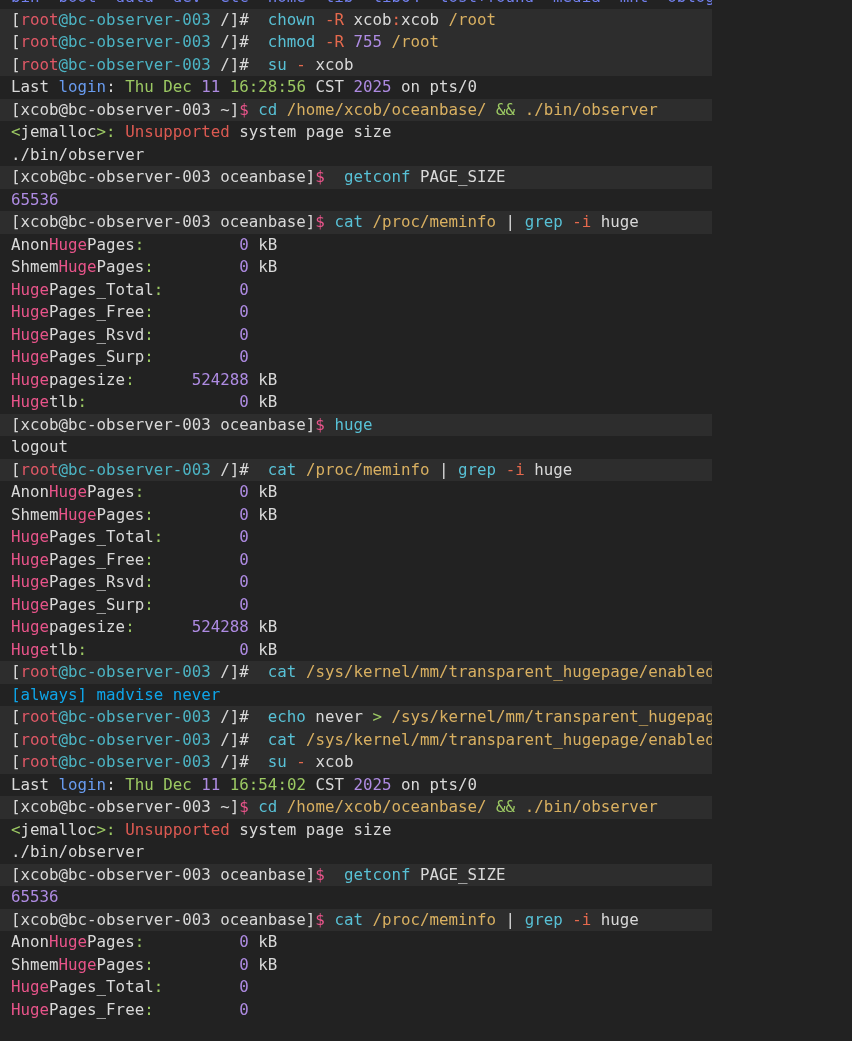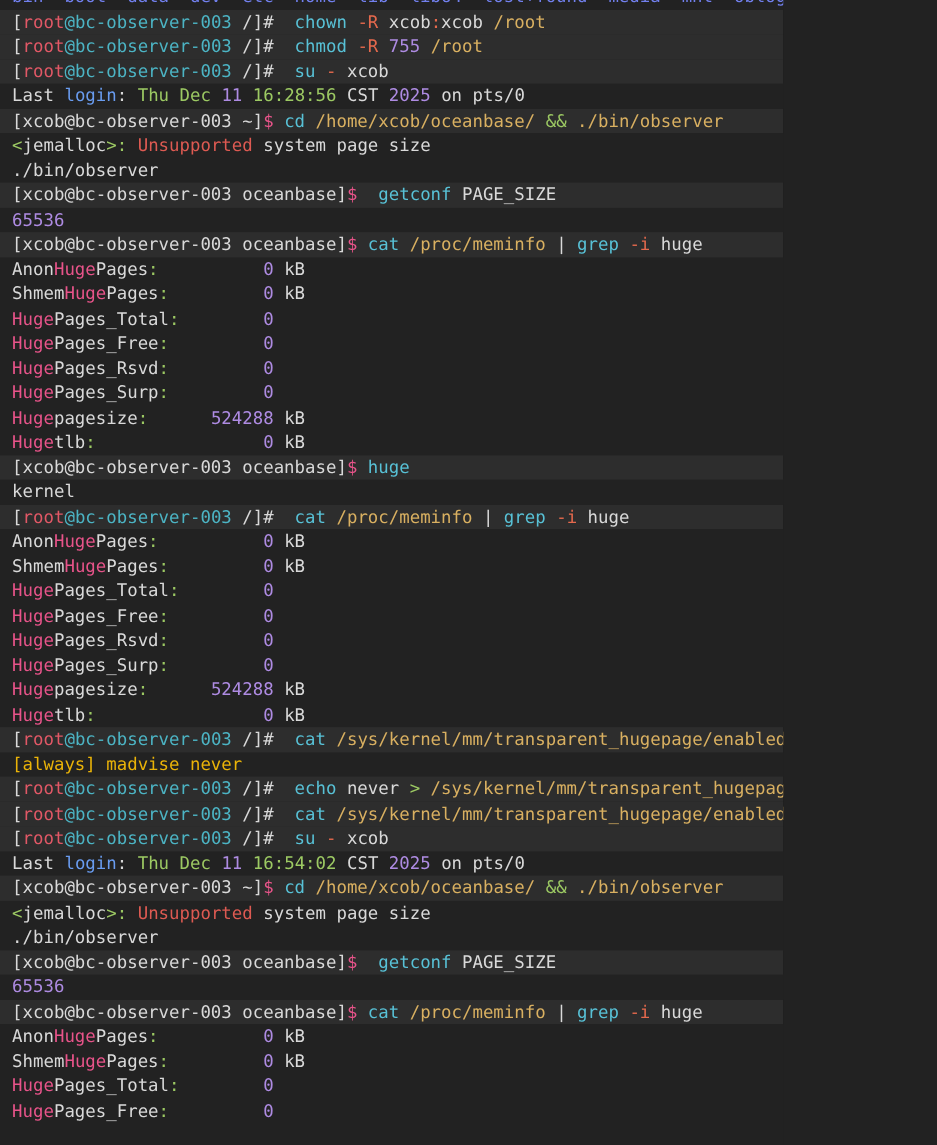--- a/index.html
+++ b/index.html
@@ -49,32 +49,32 @@
       <div class="line band"><span style="color: rgb(217, 217, 217);">[xcob@bc-observer-003 oceanbase]</span><span style="color: rgb(232, 84, 138);">$</span><span style="color: rgb(217, 217, 217);"> </span><span style="color: rgb(88, 193, 214);">cat</span><span style="color: rgb(217, 217, 217);"> </span><span style="color: rgb(217, 176, 97);">/proc/meminfo</span><span style="color: rgb(217, 217, 217);"> | </span><span style="color: rgb(88, 193, 214);">grep</span><span style="color: rgb(217, 217, 217);"> </span><span style="color: rgb(229, 105, 77);">-i</span><span style="color: rgb(217, 217, 217);"> huge</span></div>
       <div class="line"><span style="color: rgb(217, 217, 217);">Anon</span><span style="color: rgb(232, 84, 138);">Huge</span><span style="color: rgb(217, 217, 217);">Pages</span><span style="color: rgb(156, 201, 99);">:</span><span style="color: rgb(217, 217, 217);">          </span><span style="color: rgb(174, 139, 226);">0</span><span style="color: rgb(217, 217, 217);"> kB</span></div>
       <div class="line"><span style="color: rgb(217, 217, 217);">Shmem</span><span style="color: rgb(232, 84, 138);">Huge</span><span style="color: rgb(217, 217, 217);">Pages</span><span style="color: rgb(156, 201, 99);">:</span><span style="color: rgb(217, 217, 217);">         </span><span style="color: rgb(174, 139, 226);">0</span><span style="color: rgb(217, 217, 217);"> kB</span></div>
       <div class="line"><span style="color: rgb(232, 84, 138);">Huge</span><span style="color: rgb(217, 217, 217);">Pages_Total</span><span style="color: rgb(156, 201, 99);">:</span><span style="color: rgb(217, 217, 217);">        </span><span style="color: rgb(174, 139, 226);">0</span></div>
       <div class="line"><span style="color: rgb(232, 84, 138);">Huge</span><span style="color: rgb(217, 217, 217);">Pages_Free</span><span style="color: rgb(156, 201, 99);">:</span><span style="color: rgb(217, 217, 217);">         </span><span style="color: rgb(174, 139, 226);">0</span></div>
       <div class="line"><span style="color: rgb(232, 84, 138);">Huge</span><span style="color: rgb(217, 217, 217);">Pages_Rsvd</span><span style="color: rgb(156, 201, 99);">:</span><span style="color: rgb(217, 217, 217);">         </span><span style="color: rgb(174, 139, 226);">0</span></div>
       <div class="line"><span style="color: rgb(232, 84, 138);">Huge</span><span style="color: rgb(217, 217, 217);">Pages_Surp</span><span style="color: rgb(156, 201, 99);">:</span><span style="color: rgb(217, 217, 217);">         </span><span style="color: rgb(174, 139, 226);">0</span></div>
       <div class="line"><span style="color: rgb(232, 84, 138);">Huge</span><span style="color: rgb(217, 217, 217);">pagesize</span><span style="color: rgb(156, 201, 99);">:</span><span style="color: rgb(217, 217, 217);">      </span><span style="color: rgb(174, 139, 226);">524288</span><span style="color: rgb(217, 217, 217);"> kB</span></div>
       <div class="line"><span style="color: rgb(232, 84, 138);">Huge</span><span style="color: rgb(217, 217, 217);">tlb</span><span style="color: rgb(156, 201, 99);">:</span><span style="color: rgb(217, 217, 217);">                </span><span style="color: rgb(174, 139, 226);">0</span><span style="color: rgb(217, 217, 217);"> kB</span></div>
       <div class="line band"><span style="color: rgb(217, 217, 217);">[xcob@bc-observer-003 oceanbase]</span><span style="color: rgb(232, 84, 138);">$</span><span style="color: rgb(217, 217, 217);"> </span><span style="color: rgb(88, 193, 214);">huge</span></div>
-      <div class="line"><span style="color: rgb(217, 217, 217);">kernel</span></div>
+      <div class="line"><span style="color: rgb(217, 217, 217);">logout</span></div>
       <div class="line band"><span style="color: rgb(217, 217, 217);">[</span><span style="color: rgb(225, 88, 102);">root</span><span style="color: rgb(76, 180, 196);">@bc-observer-003</span><span style="color: rgb(217, 217, 217);"> /]#  </span><span style="color: rgb(88, 193, 214);">cat</span><span style="color: rgb(217, 217, 217);"> </span><span style="color: rgb(217, 176, 97);">/proc/meminfo</span><span style="color: rgb(217, 217, 217);"> | </span><span style="color: rgb(88, 193, 214);">grep</span><span style="color: rgb(217, 217, 217);"> </span><span style="color: rgb(229, 105, 77);">-i</span><span style="color: rgb(217, 217, 217);"> huge</span></div>
       <div class="line"><span style="color: rgb(217, 217, 217);">Anon</span><span style="color: rgb(232, 84, 138);">Huge</span><span style="color: rgb(217, 217, 217);">Pages</span><span style="color: rgb(156, 201, 99);">:</span><span style="color: rgb(217, 217, 217);">          </span><span style="color: rgb(174, 139, 226);">0</span><span style="color: rgb(217, 217, 217);"> kB</span></div>
       <div class="line"><span style="color: rgb(217, 217, 217);">Shmem</span><span style="color: rgb(232, 84, 138);">Huge</span><span style="color: rgb(217, 217, 217);">Pages</span><span style="color: rgb(156, 201, 99);">:</span><span style="color: rgb(217, 217, 217);">         </span><span style="color: rgb(174, 139, 226);">0</span><span style="color: rgb(217, 217, 217);"> kB</span></div>
       <div class="line"><span style="color: rgb(232, 84, 138);">Huge</span><span style="color: rgb(217, 217, 217);">Pages_Total</span><span style="color: rgb(156, 201, 99);">:</span><span style="color: rgb(217, 217, 217);">        </span><span style="color: rgb(174, 139, 226);">0</span></div>
       <div class="line"><span style="color: rgb(232, 84, 138);">Huge</span><span style="color: rgb(217, 217, 217);">Pages_Free</span><span style="color: rgb(156, 201, 99);">:</span><span style="color: rgb(217, 217, 217);">         </span><span style="color: rgb(174, 139, 226);">0</span></div>
       <div class="line"><span style="color: rgb(232, 84, 138);">Huge</span><span style="color: rgb(217, 217, 217);">Pages_Rsvd</span><span style="color: rgb(156, 201, 99);">:</span><span style="color: rgb(217, 217, 217);">         </span><span style="color: rgb(174, 139, 226);">0</span></div>
       <div class="line"><span style="color: rgb(232, 84, 138);">Huge</span><span style="color: rgb(217, 217, 217);">Pages_Surp</span><span style="color: rgb(156, 201, 99);">:</span><span style="color: rgb(217, 217, 217);">         </span><span style="color: rgb(174, 139, 226);">0</span></div>
       <div class="line"><span style="color: rgb(232, 84, 138);">Huge</span><span style="color: rgb(217, 217, 217);">pagesize</span><span style="color: rgb(156, 201, 99);">:</span><span style="color: rgb(217, 217, 217);">      </span><span style="color: rgb(174, 139, 226);">524288</span><span style="color: rgb(217, 217, 217);"> kB</span></div>
       <div class="line"><span style="color: rgb(232, 84, 138);">Huge</span><span style="color: rgb(217, 217, 217);">tlb</span><span style="color: rgb(156, 201, 99);">:</span><span style="color: rgb(217, 217, 217);">                </span><span style="color: rgb(174, 139, 226);">0</span><span style="color: rgb(217, 217, 217);"> kB</span></div>
       <div class="line band"><span style="color: rgb(217, 217, 217);">[</span><span style="color: rgb(225, 88, 102);">root</span><span style="color: rgb(76, 180, 196);">@bc-observer-003</span><span style="color: rgb(217, 217, 217);"> /]#  </span><span style="color: rgb(88, 193, 214);">cat</span><span style="color: rgb(217, 217, 217);"> </span><span style="color: rgb(217, 176, 97);">/sys/kernel/mm/transparent_hugepage/enabled</span></div>
-      <div class="line"><span style="color: #eab308;">[always] madvise never</span></div>
+      <div class="line"><span style="color: #0ea5e9;">[always] madvise never</span></div>
       <div class="line band"><span style="color: rgb(217, 217, 217);">[</span><span style="color: rgb(225, 88, 102);">root</span><span style="color: rgb(76, 180, 196);">@bc-observer-003</span><span style="color: rgb(217, 217, 217);"> /]#  </span><span style="color: rgb(88, 193, 214);">echo</span><span style="color: rgb(217, 217, 217);"> never </span><span style="color: rgb(156, 201, 99);">&gt;</span><span style="color: rgb(217, 217, 217);"> </span><span style="color: rgb(217, 176, 97);">/sys/kernel/mm/transparent_hugepage/enabled</span></div>
       <div class="line band"><span style="color: rgb(217, 217, 217);">[</span><span style="color: rgb(225, 88, 102);">root</span><span style="color: rgb(76, 180, 196);">@bc-observer-003</span><span style="color: rgb(217, 217, 217);"> /]#  </span><span style="color: rgb(88, 193, 214);">cat</span><span style="color: rgb(217, 217, 217);"> </span><span style="color: rgb(217, 176, 97);">/sys/kernel/mm/transparent_hugepage/enabled</span></div>
       <div class="line band"><span style="color: rgb(217, 217, 217);">[</span><span style="color: rgb(225, 88, 102);">root</span><span style="color: rgb(76, 180, 196);">@bc-observer-003</span><span style="color: rgb(217, 217, 217);"> /]#  </span><span style="color: rgb(88, 193, 214);">su</span><span style="color: rgb(217, 217, 217);"> </span><span style="color: rgb(229, 105, 77);">-</span><span style="color: rgb(217, 217, 217);"> xcob</span></div>
       <div class="line"><span style="color: rgb(217, 217, 217);">Last </span><span style="color: rgb(105, 156, 240);">login</span><span style="color: rgb(217, 217, 217);">: </span><span style="color: rgb(156, 201, 99);">Thu</span><span style="color: rgb(217, 217, 217);"> </span><span style="color: rgb(156, 201, 99);">Dec</span><span style="color: rgb(217, 217, 217);"> </span><span style="color: rgb(174, 139, 226);">11</span><span style="color: rgb(217, 217, 217);"> </span><span style="color: rgb(156, 201, 99);">16:54:02</span><span style="color: rgb(217, 217, 217);"> CST </span><span style="color: rgb(174, 139, 226);">2025</span><span style="color: rgb(217, 217, 217);"> on pts/0</span></div>
       <div class="line band"><span style="color: rgb(217, 217, 217);">[xcob@bc-observer-003 ~]</span><span style="color: rgb(232, 84, 138);">$</span><span style="color: rgb(217, 217, 217);"> </span><span style="color: rgb(88, 193, 214);">cd</span><span style="color: rgb(217, 217, 217);"> </span><span style="color: rgb(217, 176, 97);">/home/xcob/oceanbase/</span><span style="color: rgb(217, 217, 217);"> </span><span style="color: rgb(156, 201, 99);">&amp;&amp;</span><span style="color: rgb(217, 217, 217);"> </span><span style="color: rgb(217, 176, 97);">./bin/observer</span></div>
       <div class="line"><span style="color: rgb(156, 201, 99);">&lt;</span><span style="color: rgb(217, 217, 217);">jemalloc</span><span style="color: rgb(156, 201, 99);">&gt;:</span><span style="color: rgb(217, 217, 217);"> </span><span style="color: rgb(221, 90, 82);">Unsupported</span><span style="color: rgb(217, 217, 217);"> system page size</span></div>
       <div class="line"><span style="color: rgb(217, 217, 217);">./bin/observer</span></div>
       <div class="line band"><span style="color: rgb(217, 217, 217);">[xcob@bc-observer-003 oceanbase]</span><span style="color: rgb(232, 84, 138);">$</span><span style="color: rgb(217, 217, 217);">  </span><span style="color: rgb(88, 193, 214);">getconf</span><span style="color: rgb(217, 217, 217);"> PAGE_SIZE</span></div>
       <div class="line"><span style="color: rgb(174, 139, 226);">65536</span></div>
       <div class="line band"><span style="color: rgb(217, 217, 217);">[xcob@bc-observer-003 oceanbase]</span><span style="color: rgb(232, 84, 138);">$</span><span style="color: rgb(217, 217, 217);"> </span><span style="color: rgb(88, 193, 214);">cat</span><span style="color: rgb(217, 217, 217);"> </span><span style="color: rgb(217, 176, 97);">/proc/meminfo</span><span style="color: rgb(217, 217, 217);"> | </span><span style="color: rgb(88, 193, 214);">grep</span><span style="color: rgb(217, 217, 217);"> </span><span style="color: rgb(229, 105, 77);">-i</span><span style="color: rgb(217, 217, 217);"> huge</span></div>

